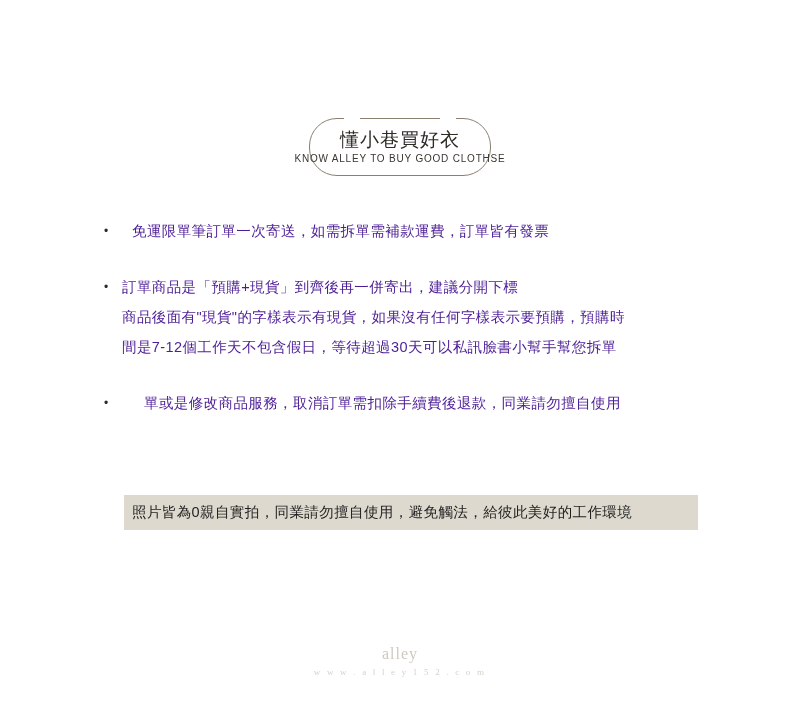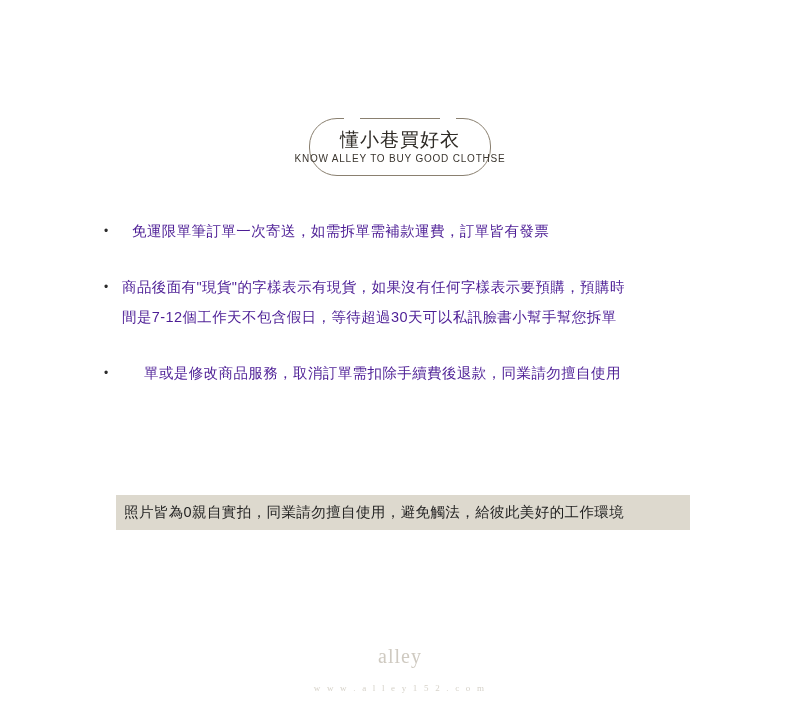--- a/index.html
+++ b/index.html
@@ -108,21 +108,21 @@
 
   .row-1 .para { padding-left: 10px; }
   .row-2 .para { padding-left: 0px; }
   .row-3 .para { padding-left: 8px; }
   .row-3 .ln.second { padding-left: 14px; }
   .row-2 .ln.second, .row-2 .ln.third { padding-left: 0px; }
 
   
   .note {
     position: absolute;
-    left: 116px;
+    left: 124px;
     top: 495px;
     width: 574px;
     height: 35px;
     background: #ddd9ce;
     display: flex;
     align-items: center;
     padding-left: 8px;
     box-sizing: border-box;
   }
   .note-text {
@@ -135,31 +135,31 @@
   
   .footer {
     position: absolute;
     left: 0;
     top: 645px;
     width: 800px;
     text-align: center;
   }
   .footer-brand {
     font-family: "Liberation Serif", serif;
-    font-size: 20px;
+    font-size: 16px;
     color: #cfcac1;
     letter-spacing: 1px;
     line-height: 1.1;
   }
   .footer-url {
     font-family: "Liberation Serif", serif;
     font-size: 9px;
     color: #d6d2c9;
     letter-spacing: 2.2px;
-    margin-top: 16px;
+    margin-top: 4px;
   }
 </style>
 </head>
 <body>
 
 <div class="page">
 
   <div class="logo-wrap">
     <div class="logo-badge">
       <div class="logo-cn">懂小巷買好衣</div>
@@ -172,20 +172,21 @@
     <div class="bullet-row row-1">
       <div class="dot">•</div>
       <div class="para">
         <span class="ln first">免運限單筆訂單一次寄送，如需拆單需補款運費，訂單皆有發票</span>
       </div>
     </div>
 
     <div class="bullet-row row-2">
       <div class="dot">•</div>
       <div class="para">
+        <span class="ln first">訂單商品是「預購+現貨」到齊後再一併寄出，建議分開下標</span>
         <span class="ln second">商品後面有"現貨"的字樣表示有現貨，如果沒有任何字樣表示要預購，預購時</span>
         <span class="ln third">間是7-12個工作天不包含假日，等待超過30天可以私訊臉書小幫手幫您拆單</span>
       </div>
     </div>
 
     <div class="bullet-row row-3">
       <div class="dot">•</div>
       <div class="para">
         <span class="ln second">單或是修改商品服務，取消訂單需扣除手續費後退款，同業請勿擅自使用</span>
       </div>

